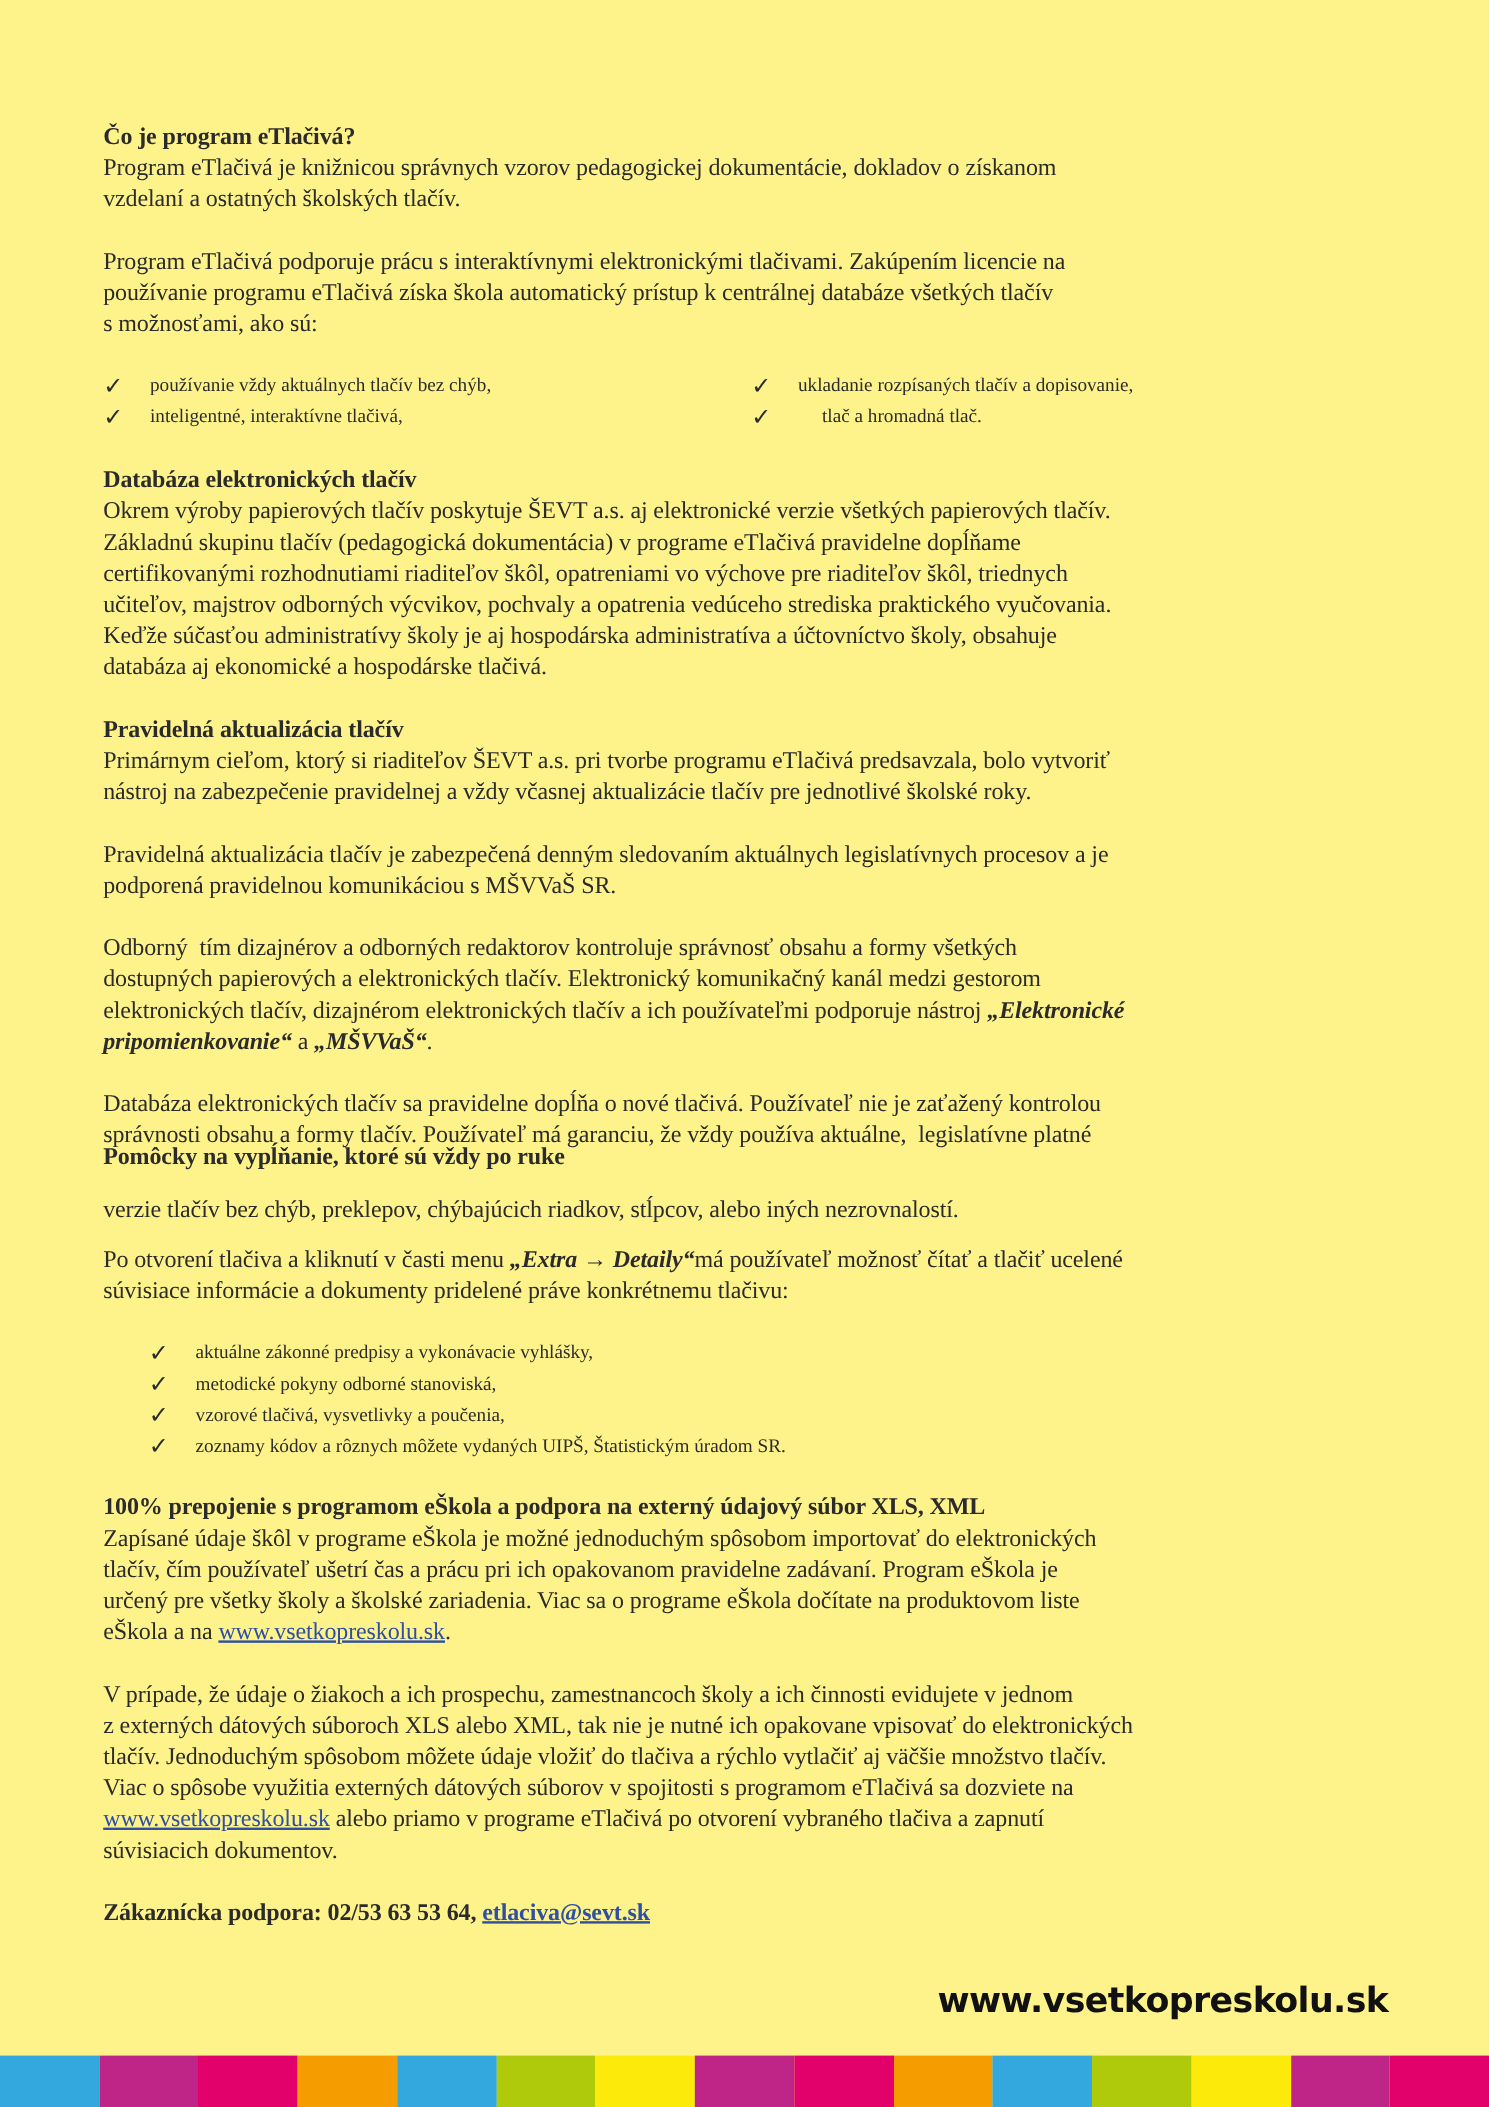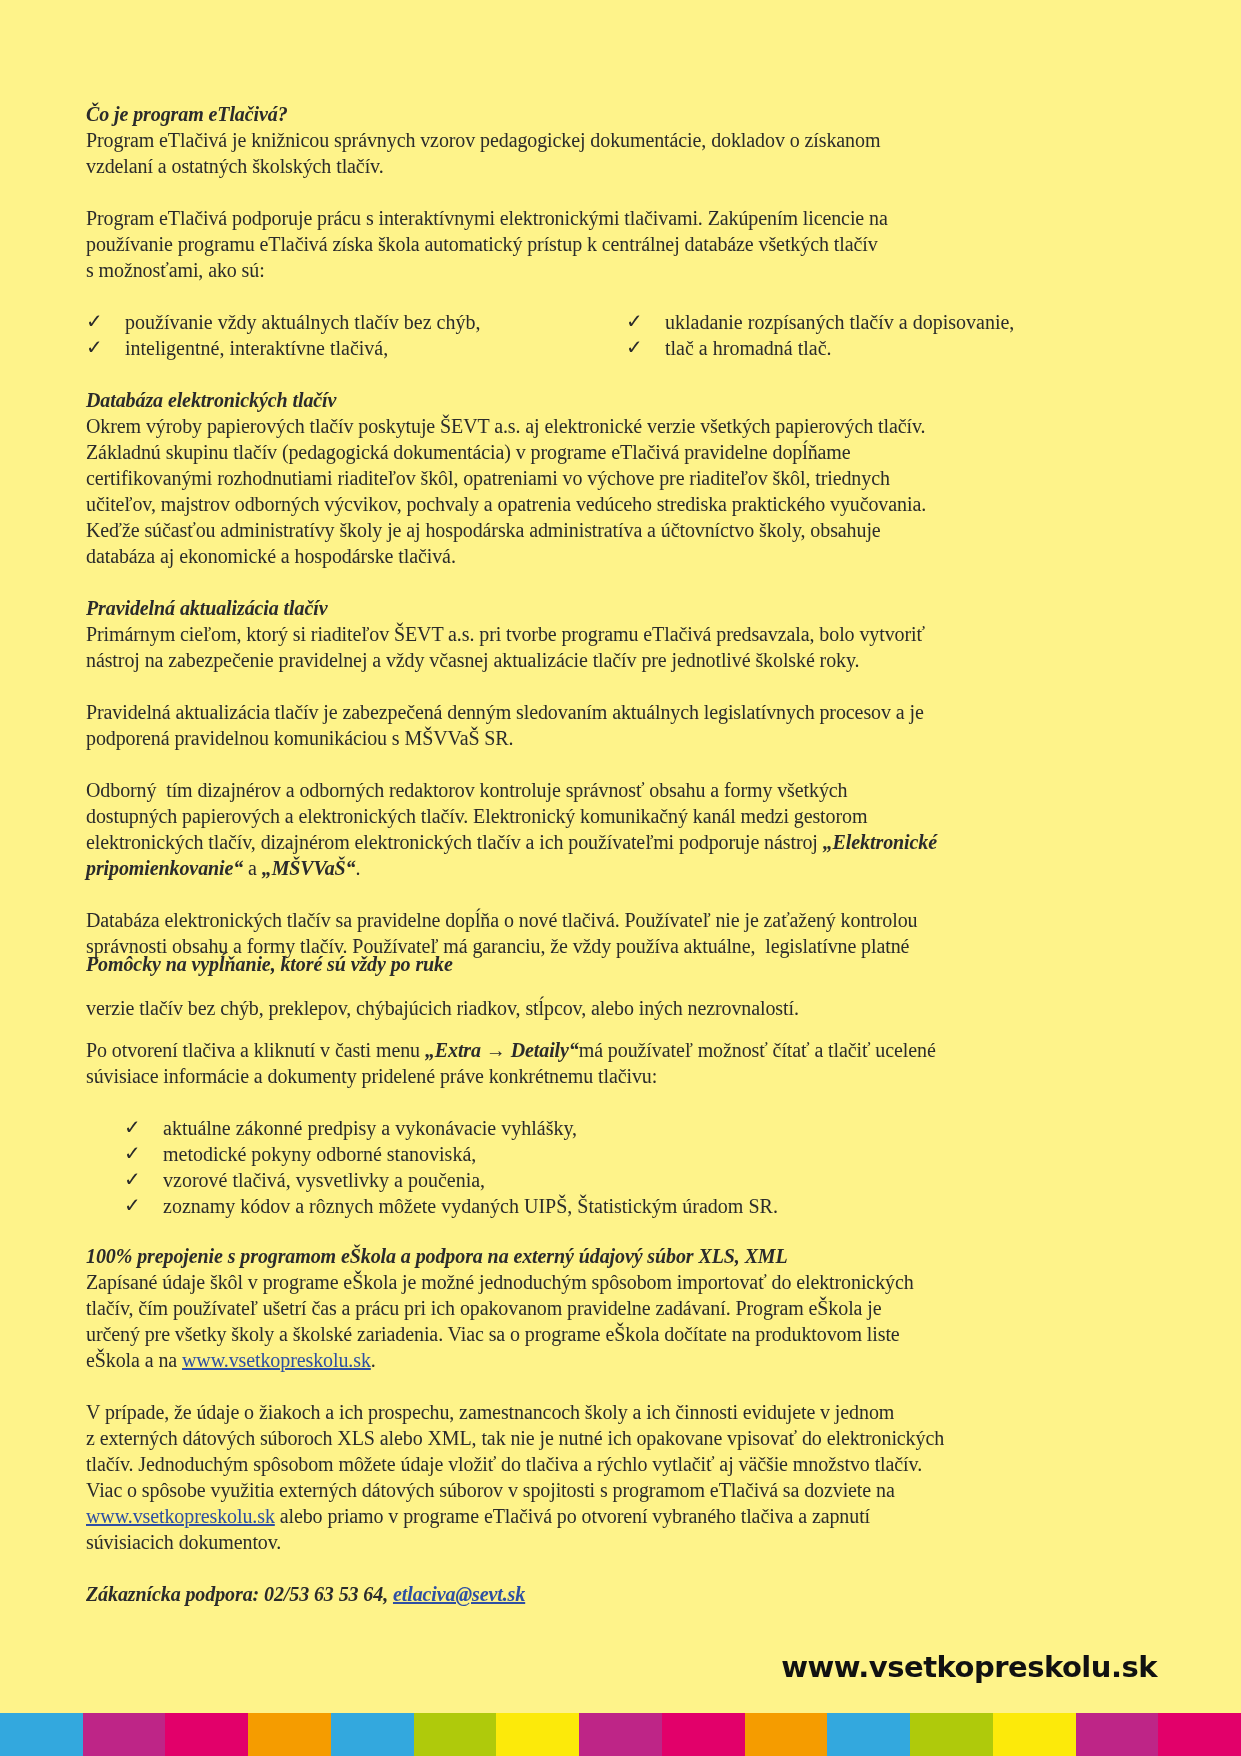--- a/index.html
+++ b/index.html
@@ -7,24 +7,24 @@
     width: 1241px; height: 1756px; position: relative; overflow: hidden;
     background: #FEF38A;
     font-family: "Liberation Serif", "DejaVu Serif", serif;
     color: #2b2b2b;
   }
   .ln {
     position: absolute; left: 86px; white-space: pre;
     font-size: 20px; line-height: 26px; height: 26px;
     letter-spacing: -0.1px;
   }
-  .b { font-weight: bold; font-style: italic; }
+  .b { font-weight: bold; }
   .i { font-style: italic; font-weight: bold; }
   .link { color: #2e4fa3; text-decoration: underline; }
-  .bul { position: absolute; font-size: 20px; line-height: 26px; white-space: pre; }
+  .bul { position: absolute; font-size: 16px; line-height: 26px; white-space: pre; }
   .chk { position: absolute; font-size: 20px; line-height: 26px; font-family: "DejaVu Sans", sans-serif; }
   .footer-url {
     position: absolute; right: 84px; top: 1650px;
     font-family: "DejaVu Sans", sans-serif; font-weight: bold;
     font-size: 29px; color: #111; letter-spacing: -0.5px;
   }
   .stripe { position: absolute; left: 0; top: 1713px; width: 1241px; height: 43px; display: flex; }
   .seg { flex: 1 1 0; height: 100%; }
 </style>
 </head>
@@ -39,21 +39,21 @@
 <div class="ln" style="top:257px">s možnosťami, ako sú:</div>
 
 <div>
   <span class="chk" style="left:86px;top:308px">✓</span>
   <span class="bul" style="left:125px;top:309px">používanie vždy aktuálnych tlačív bez chýb,</span>
   <span class="chk" style="left:86px;top:334px">✓</span>
   <span class="bul" style="left:125px;top:335px">inteligentné, interaktívne tlačivá,</span>
   <span class="chk" style="left:626px;top:308px">✓</span>
   <span class="bul" style="left:665px;top:309px">ukladanie rozpísaných tlačív a dopisovanie,</span>
   <span class="chk" style="left:626px;top:334px">✓</span>
-  <span class="bul" style="left:665px;top:335px">tlač a hromadná tlač.</span>
+  <span class="bul" style="left:685px;top:335px">tlač a hromadná tlač.</span>
 </div>
 
 <div class="ln b" style="top:387px">Databáza elektronických tlačív</div>
 <div class="ln" style="top:413px">Okrem výroby papierových tlačív poskytuje ŠEVT a.s. aj elektronické verzie všetkých papierových tlačív.</div>
 <div class="ln" style="top:439px">Základnú skupinu tlačív (pedagogická dokumentácia) v programe eTlačivá pravidelne dopĺňame</div>
 <div class="ln" style="top:465px">certifikovanými rozhodnutiami riaditeľov škôl, opatreniami vo výchove pre riaditeľov škôl, triednych</div>
 <div class="ln" style="top:491px">učiteľov, majstrov odborných výcvikov, pochvaly a opatrenia vedúceho strediska praktického vyučovania.</div>
 <div class="ln" style="top:517px">Keďže súčasťou administratívy školy je aj hospodárska administratíva a účtovníctvo školy, obsahuje</div>
 <div class="ln" style="top:543px">databáza aj ekonomické a hospodárske tlačivá.</div>
 

